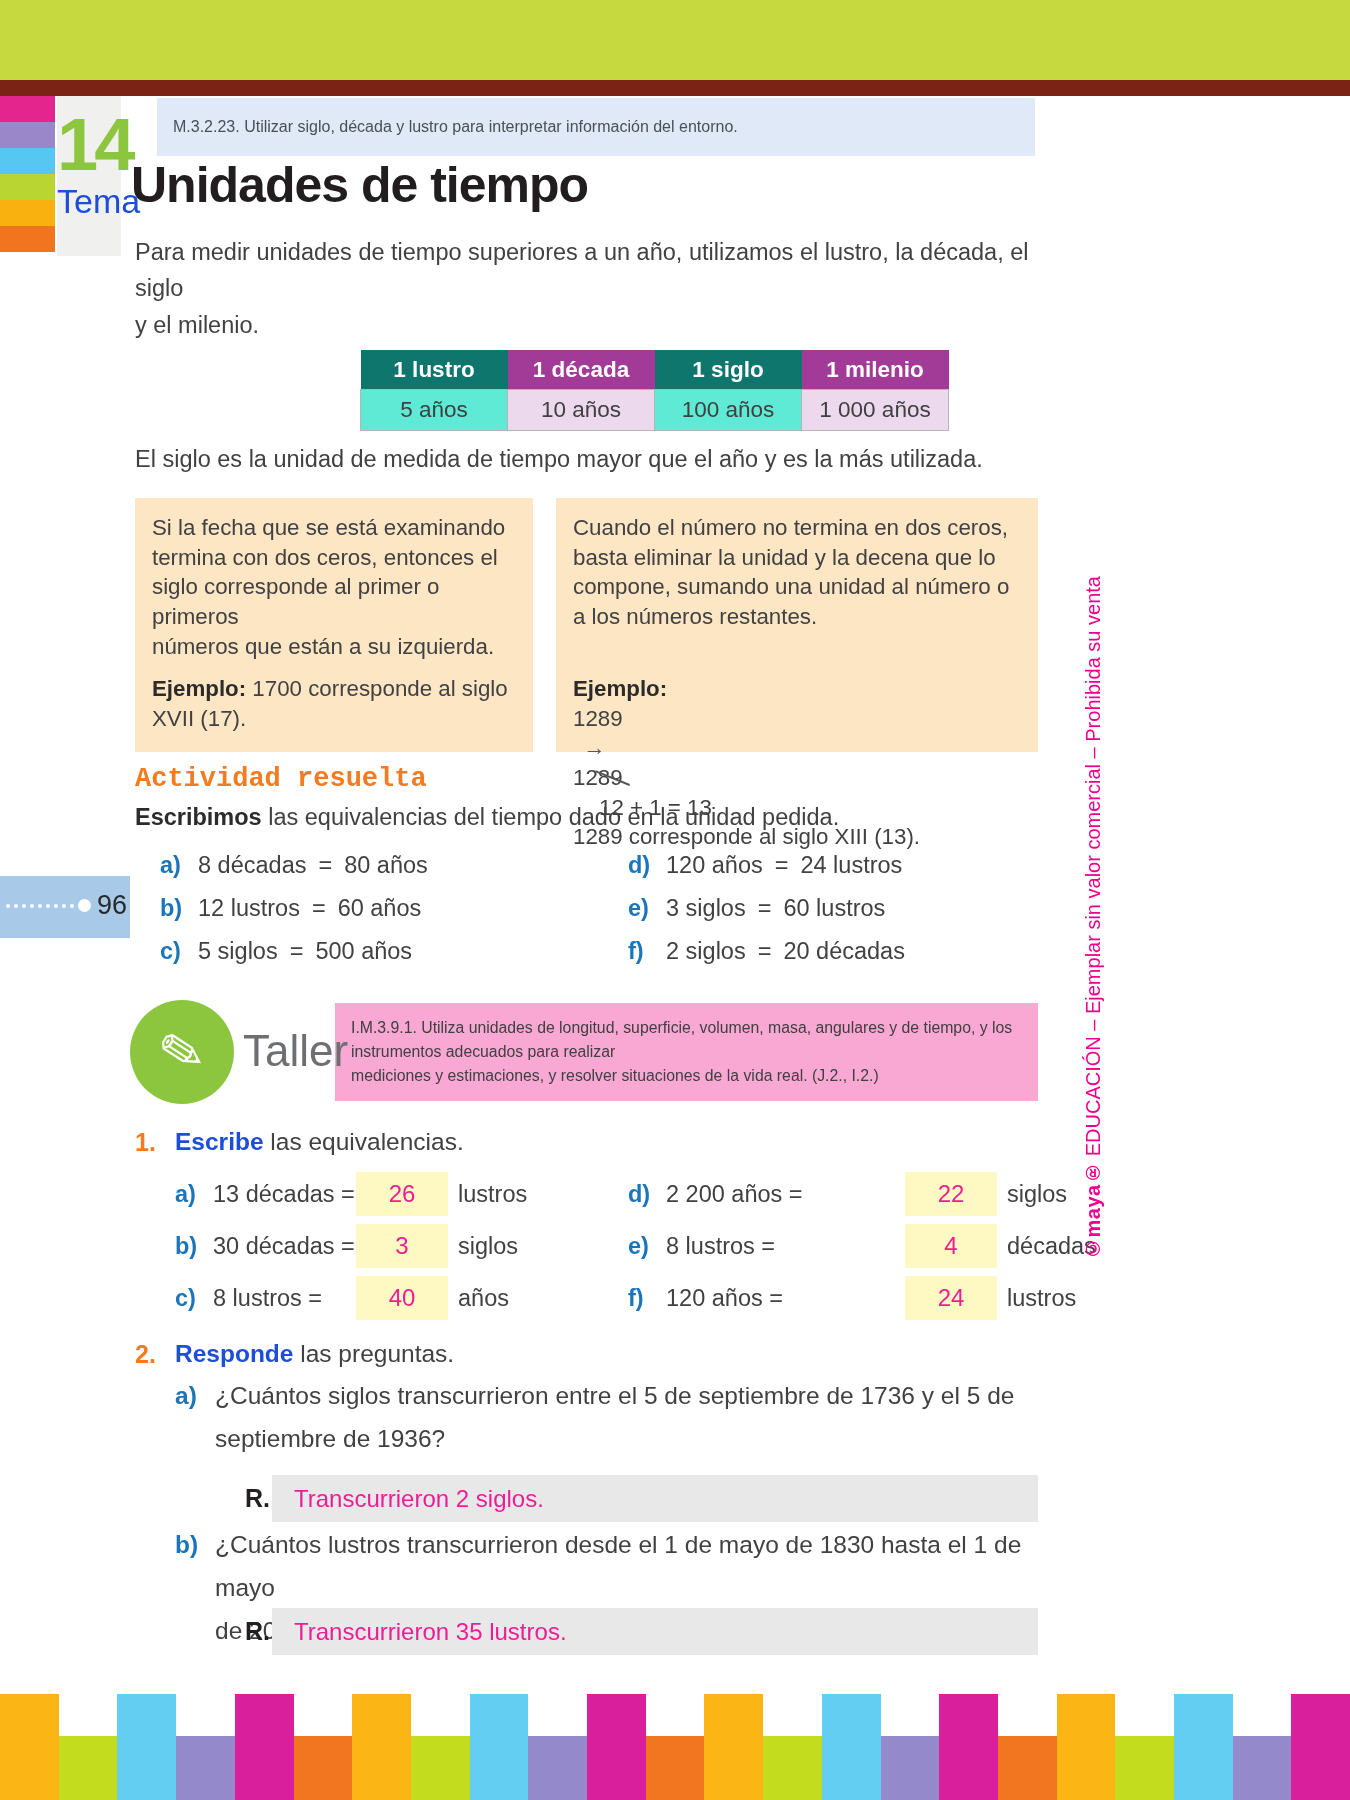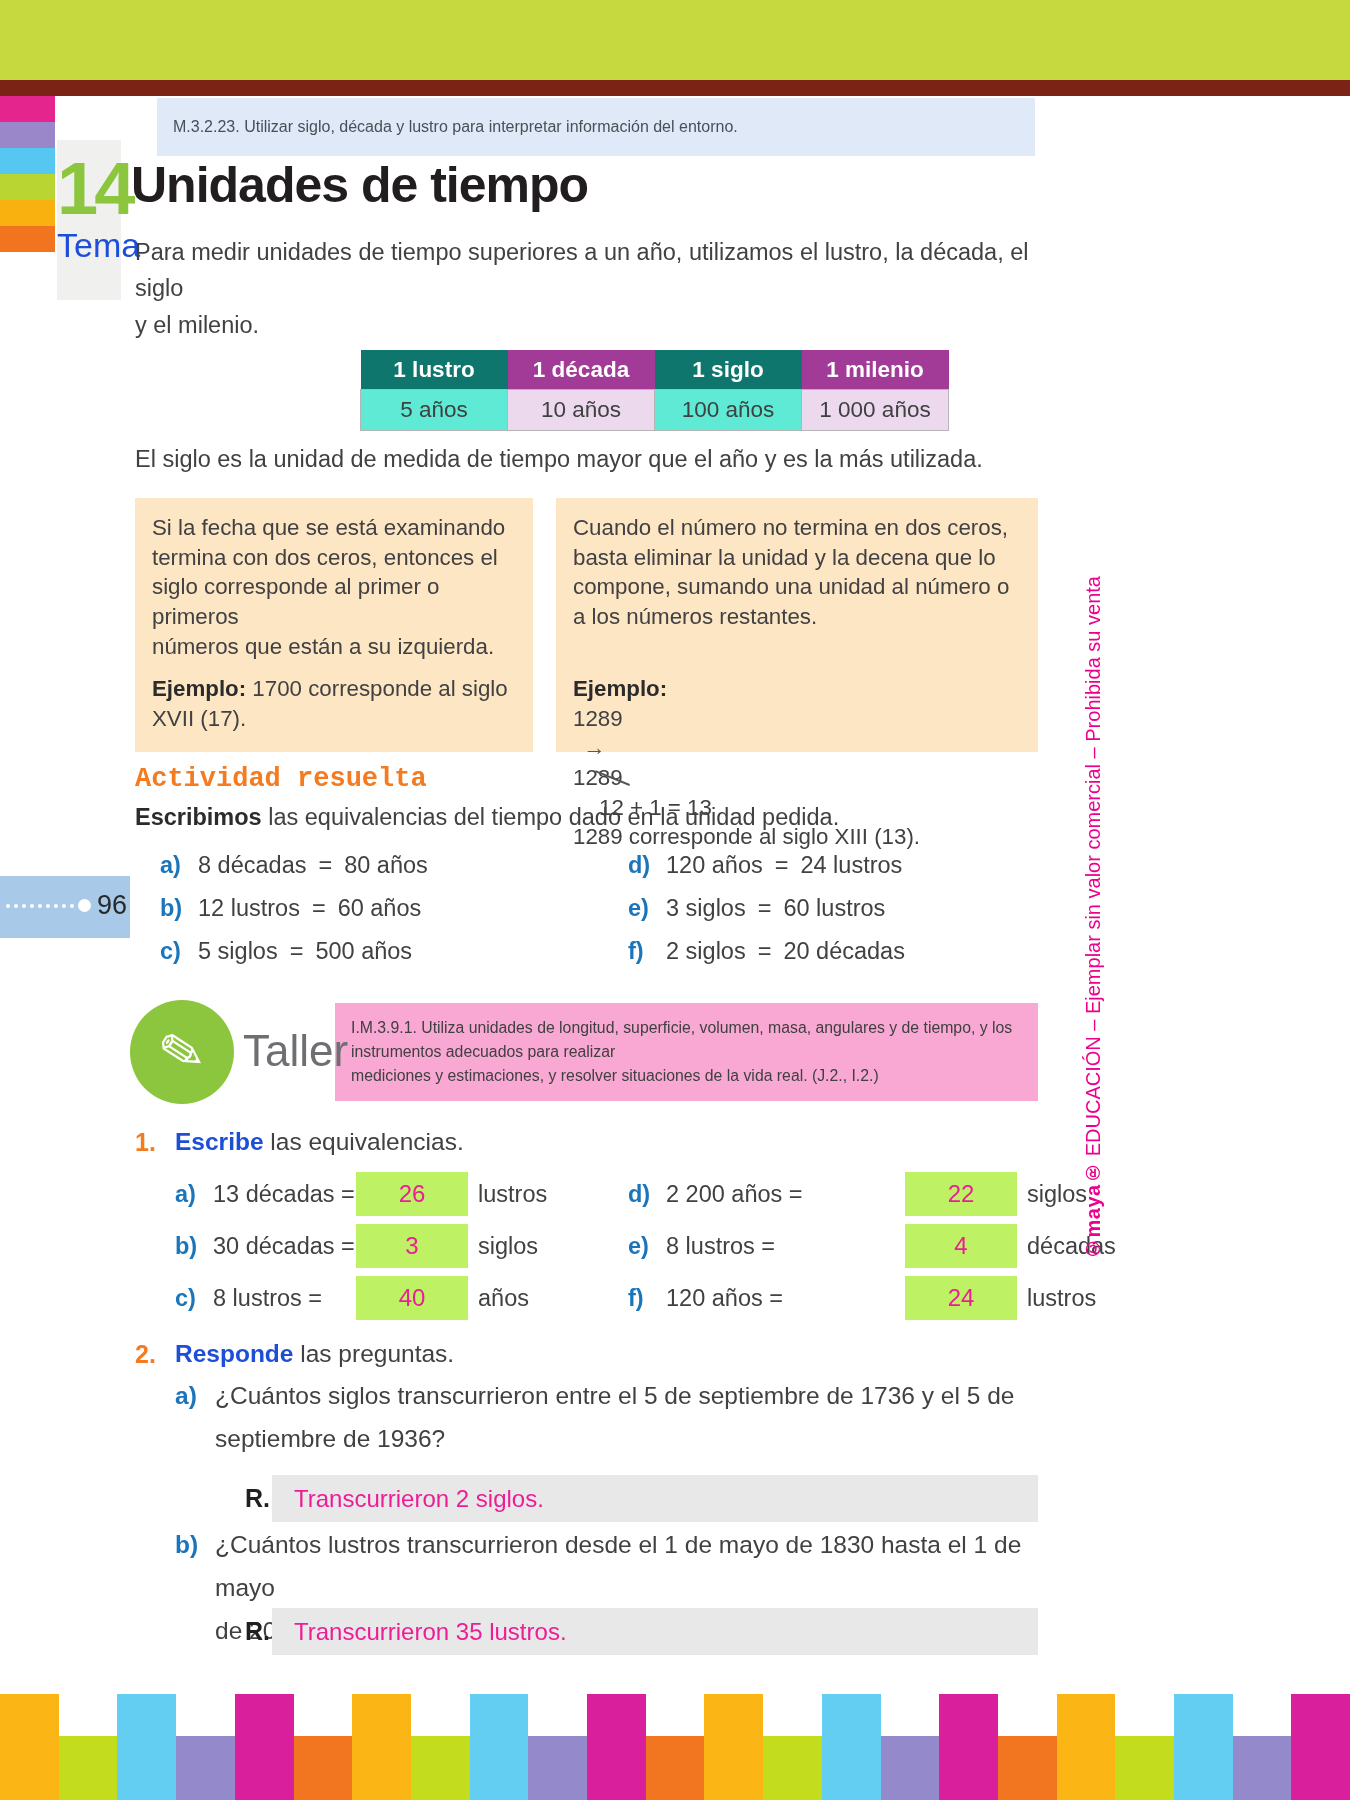--- a/index.html
+++ b/index.html
@@ -7,21 +7,21 @@
         font-family:"Liberation Sans",sans-serif;color:#414042;}
   .abs{position:absolute;}
 
   
   .bar-green{left:0;top:0;width:1350px;height:80px;}
   .bar-maroon{left:0;top:80px;width:1350px;height:16px;}
 
   
   .stripes{left:0;top:96px;width:55px;}
   .stripes .stripe{width:55px;height:26px;}
-  .tema-box{left:57px;top:96px;width:64px;height:160px;background:#f0f0ee;text-align:center;margin-top:44px;}
+  .tema-box{left:57px;top:96px;width:64px;height:160px;background:#f0f0ee;text-align:center;}
   .tema-num{font-size:74px;font-weight:bold;color:#8cc63f;line-height:.95;letter-spacing:-4px;margin-top:14px;}
   .tema-label{font-size:34px;color:#1d4ed8;margin-top:2px;}
 
   
   .std-header{left:157px;top:98px;width:878px;height:58px;background:#dfe9f7;
               display:flex;align-items:center;padding-left:16px;box-sizing:border-box;
               font-size:16px;color:#4a4f57;}
 
   .title{left:131px;top:156px;margin:0;font-size:50px;font-weight:800;color:#221e1f;letter-spacing:-1px;}
   .intro{left:135px;top:234px;width:930px;margin:0;font-size:23.5px;line-height:1.55;white-space:pre-line;}
@@ -74,21 +74,21 @@
   .taller-label{left:243px;top:1026px;font-size:44px;color:#6e6f72;}
 
   
   .ex-num{position:absolute;font-size:25px;font-weight:bold;color:#f47b20;}
   .ex-title{position:absolute;font-size:24.5px;color:#414042;}
   .ex-title b{color:#1d4ed8;}
   .ex1-row{position:absolute;height:48px;display:flex;align-items:center;font-size:23.5px;}
   .ex1-row .lbl{flex:none;}
   .prompt-l{flex:none;width:143px;}
   .prompt-r{flex:none;width:239px;}
-  .ansbox{flex:none;width:112px;height:44px;background:#bef264;display:flex;align-items:center;justify-content:center;
+  .ansbox{flex:none;width:92px;height:44px;background:#fef9c3;display:flex;align-items:center;justify-content:center;
           color:#ec1e96;font-size:24px;}
   .unit{margin-left:10px;}
   .q-label{position:absolute;font-size:24.5px;font-weight:bold;color:#1a75bb;}
   .question{position:absolute;width:830px;font-size:24.5px;line-height:1.76;white-space:pre-line;color:#414042;}
   .r-row{position:absolute;height:47px;display:flex;align-items:center;}
   .r-label{font-size:25px;font-weight:bold;color:#231f20;width:27px;}
   .r-box{width:766px;height:47px;background:#e8e8e8;display:flex;align-items:center;padding-left:22px;
          box-sizing:border-box;font-size:24px;color:#ec1e96;}
 
   

